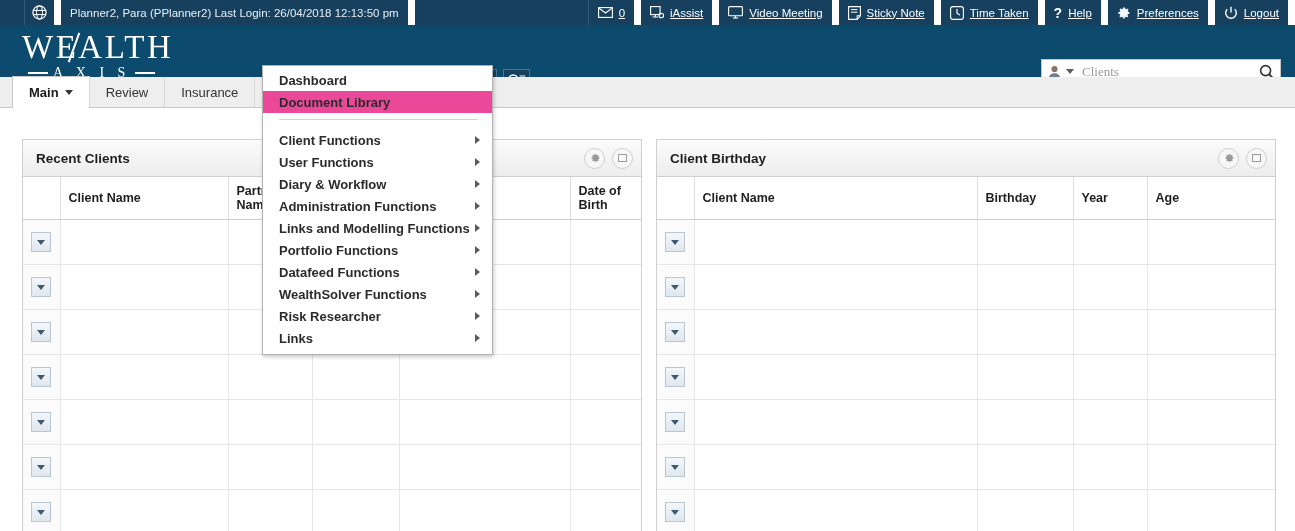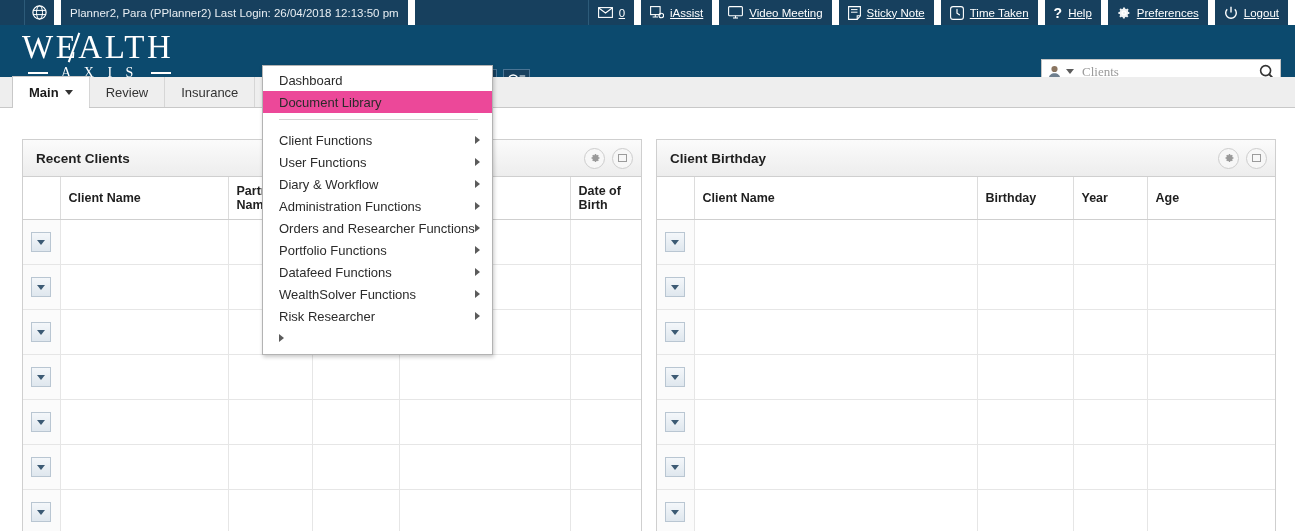--- a/index.html
+++ b/index.html
@@ -51,21 +51,21 @@
   .logo-slash {
     position: absolute; left: 51px; top: 1px;
     width: 2px; height: 31px;
     background: #ffffff;
     transform: rotate(20deg);
   }
   .logo-sub {
     font-family: "Liberation Serif", serif;
     font-size: 14px; letter-spacing: 5px;
     margin-top: 1px; padding-left: 6px;
-    display: flex; align-items: center; gap: 13px;
+    display: flex; align-items: center; gap: 5px;
   }
   .logo-rule { display:block; width: 20px; height: 1.5px; background:#fff; }
 
   
   .navbtns { position: absolute; left: 262px; top: 44px; display: flex; gap: 3px; }
   .navbtn {
     background: #17405e;
     border: 1px solid #4a7494;
     color: #ffffff;
     font-size: 12.5px; font-weight: bold;
@@ -211,21 +211,21 @@
     z-index: 50;
     padding: 3px 0 5px 0;
   }
   .menu-item {
     height: 22px; display: flex; align-items: center;
     padding: 0 12px 0 16px;
     font-size: 13px; color: #2b2b2b;
     cursor: pointer;
   }
   .menu-item.hl { background: #ec4899; }
-  .menu-item .mlabel { flex: 1; white-space: nowrap; }
+  .menu-item .mlabel { flex: 1; white-space: nowrap; font-weight: bold; }
   .menu-arrow {
     width: 0; height: 0;
     border-top: 4.5px solid transparent;
     border-bottom: 4.5px solid transparent;
     border-left: 5.5px solid #5b5b5b;
   }
   .menu-sep { height: 1px; background: #d5d5d5; margin: 6px 14px 6px 16px; }
   .menu-group { padding-top: 3px; }
 </style>
 </head>
@@ -637,36 +637,37 @@
     </div>
     <div class="menu-item">
       <span class="mlabel">Diary &amp; Workflow</span>
       <span class="menu-arrow"></span>
     </div>
     <div class="menu-item">
       <span class="mlabel">Administration Functions</span>
       <span class="menu-arrow"></span>
     </div>
     <div class="menu-item">
-      <span class="mlabel">Orders and Researcher Functions</span>
+      <span class="mlabel">Links and Modelling Functions</span>
       <span class="menu-arrow"></span>
     </div>
     <div class="menu-item">
       <span class="mlabel">Portfolio Functions</span>
       <span class="menu-arrow"></span>
     </div>
     <div class="menu-item">
       <span class="mlabel">Datafeed Functions</span>
       <span class="menu-arrow"></span>
     </div>
     <div class="menu-item">
       <span class="mlabel">WealthSolver Functions</span>
       <span class="menu-arrow"></span>
     </div>
     <div class="menu-item">
       <span class="mlabel">Risk Researcher</span>
       <span class="menu-arrow"></span>
     </div>
     <div class="menu-item">
+      <span class="mlabel">Links</span>
       <span class="menu-arrow"></span>
     </div>
   </div>
 </div>
 
 </body></html>

